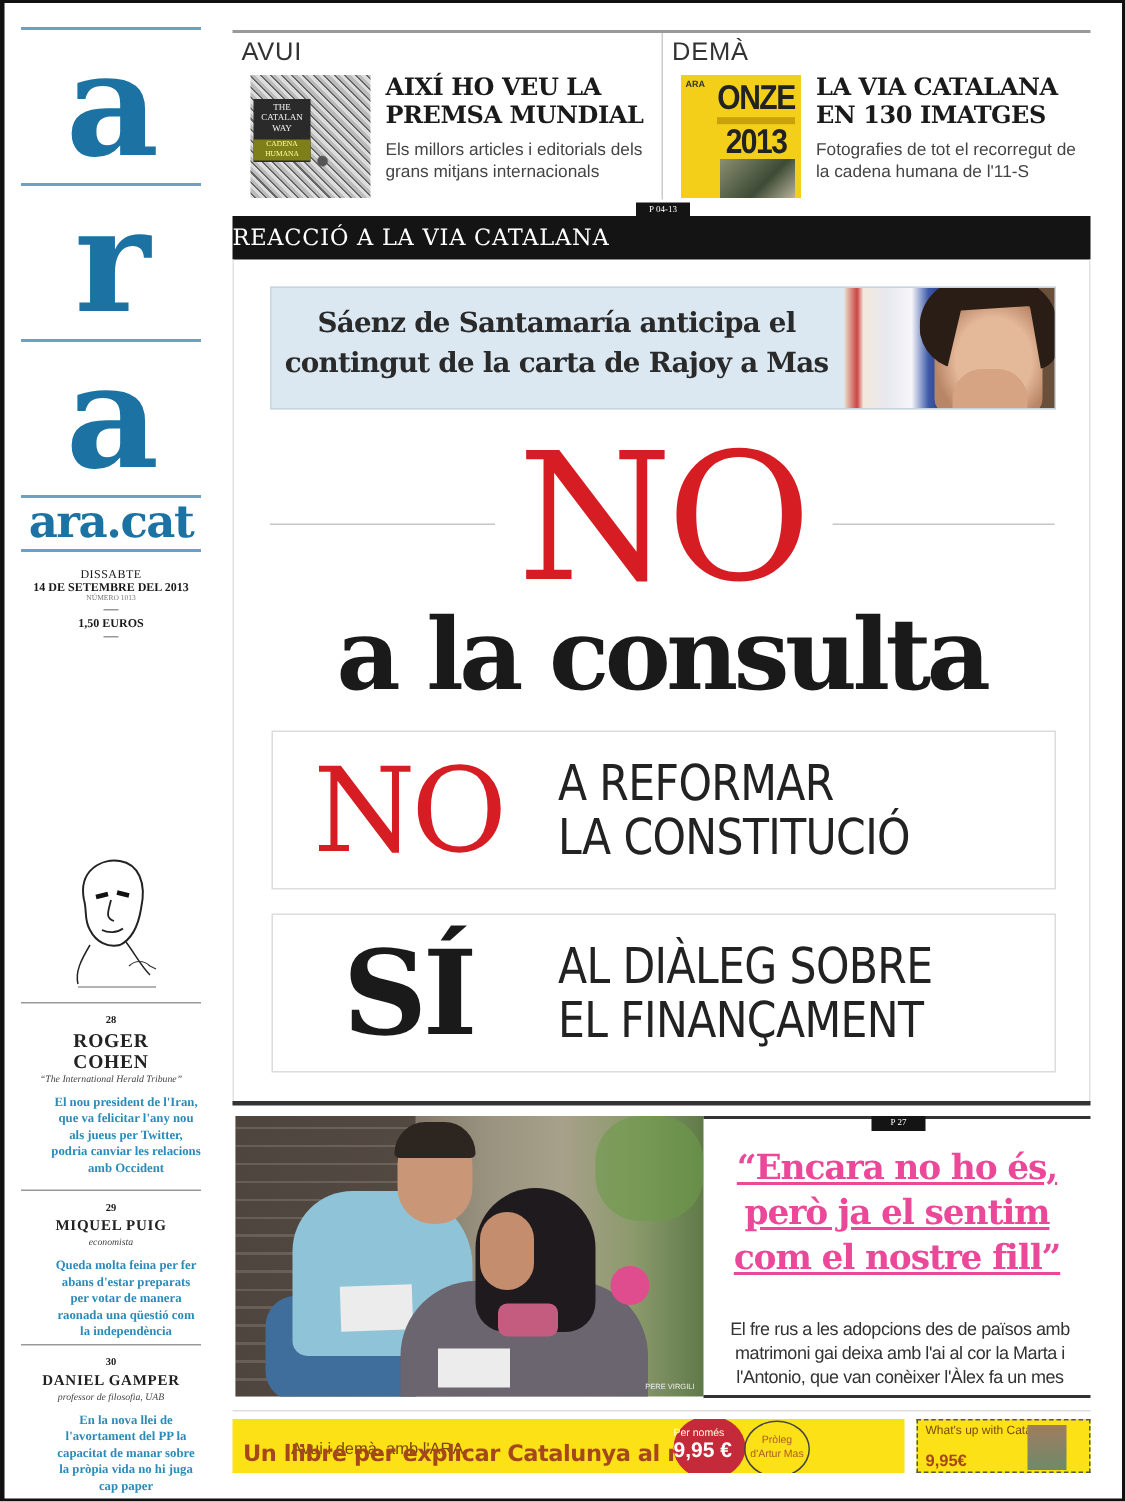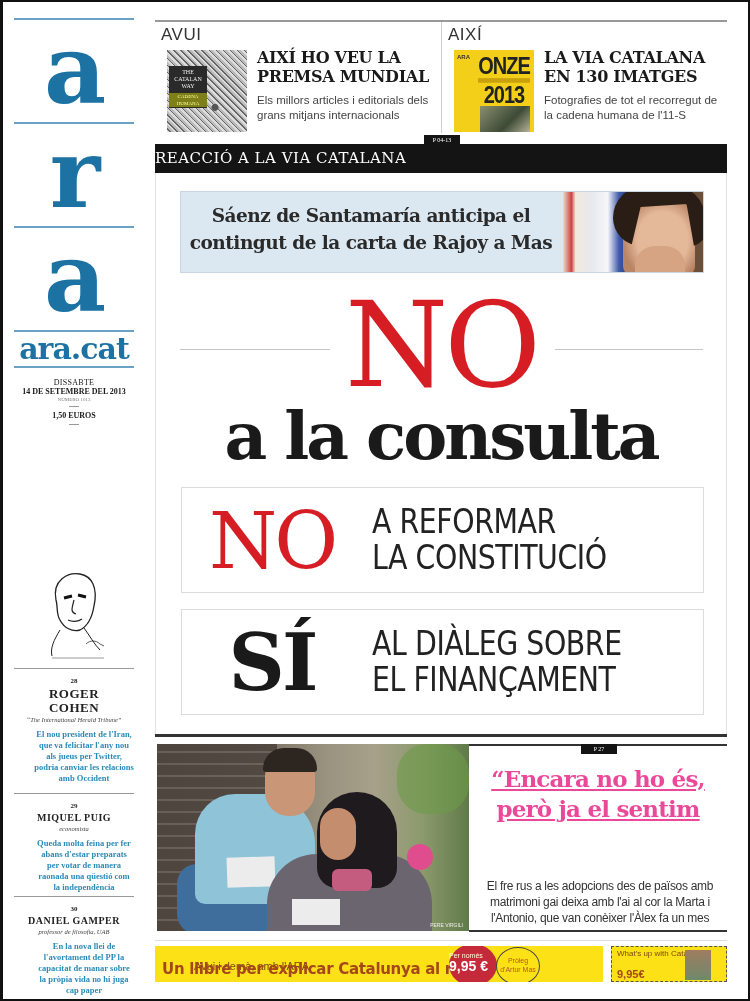--- a/index.html
+++ b/index.html
@@ -177,21 +177,21 @@
         <span class="y">CADENA HUMANA</span>
       </div>
     </div>
     <div class="headline">
       <div>AIXÍ HO VEU LA</div>
       <div>PREMSA MUNDIAL</div>
     </div>
     <div class="dek">Els millors articles i editorials dels grans mitjans internacionals</div>
   </div>
   <div class="teaser">
-    <div class="kicker">AIXÍ</div>
+    <div class="kicker">DEMÀ</div>
     <div class="thumb yel">
       <span class="logo">ARA</span>
       <div class="big">
         <span>ONZE</span>
         <span class="bar"></span>
         <span>2013</span>
       </div>
       <div class="photo"></div>
     </div>
     <div class="headline">
@@ -254,20 +254,21 @@
   <div class="scarf"></div>
   <div class="paper2"></div>
   <div class="flower"></div>
   <div class="credit">PERE VIRGILI</div>
 </div>
 
 <div class="story-text">
   <div class="story-quote">
     <div>“Encara no ho és,</div>
     <div>però ja el sentim</div>
+    <div>com el nostre fill”</div>
   </div>
   <div class="story-dek">El fre rus a les adopcions des de països amb matrimoni gai deixa amb l'ai al cor la Marta i l'Antonio, que van conèixer l'Àlex fa un mes</div>
 </div>
 <div class="story-tag">P 27</div>
 <div class="story-bottom-rule"></div>
 
 <div class="ad-rule"></div>
 <div class="ad-main">
   <div class="small">Avui i demà, amb l'ARA</div>
   <div class="big">Un llibre per explicar Catalunya al món</div>

